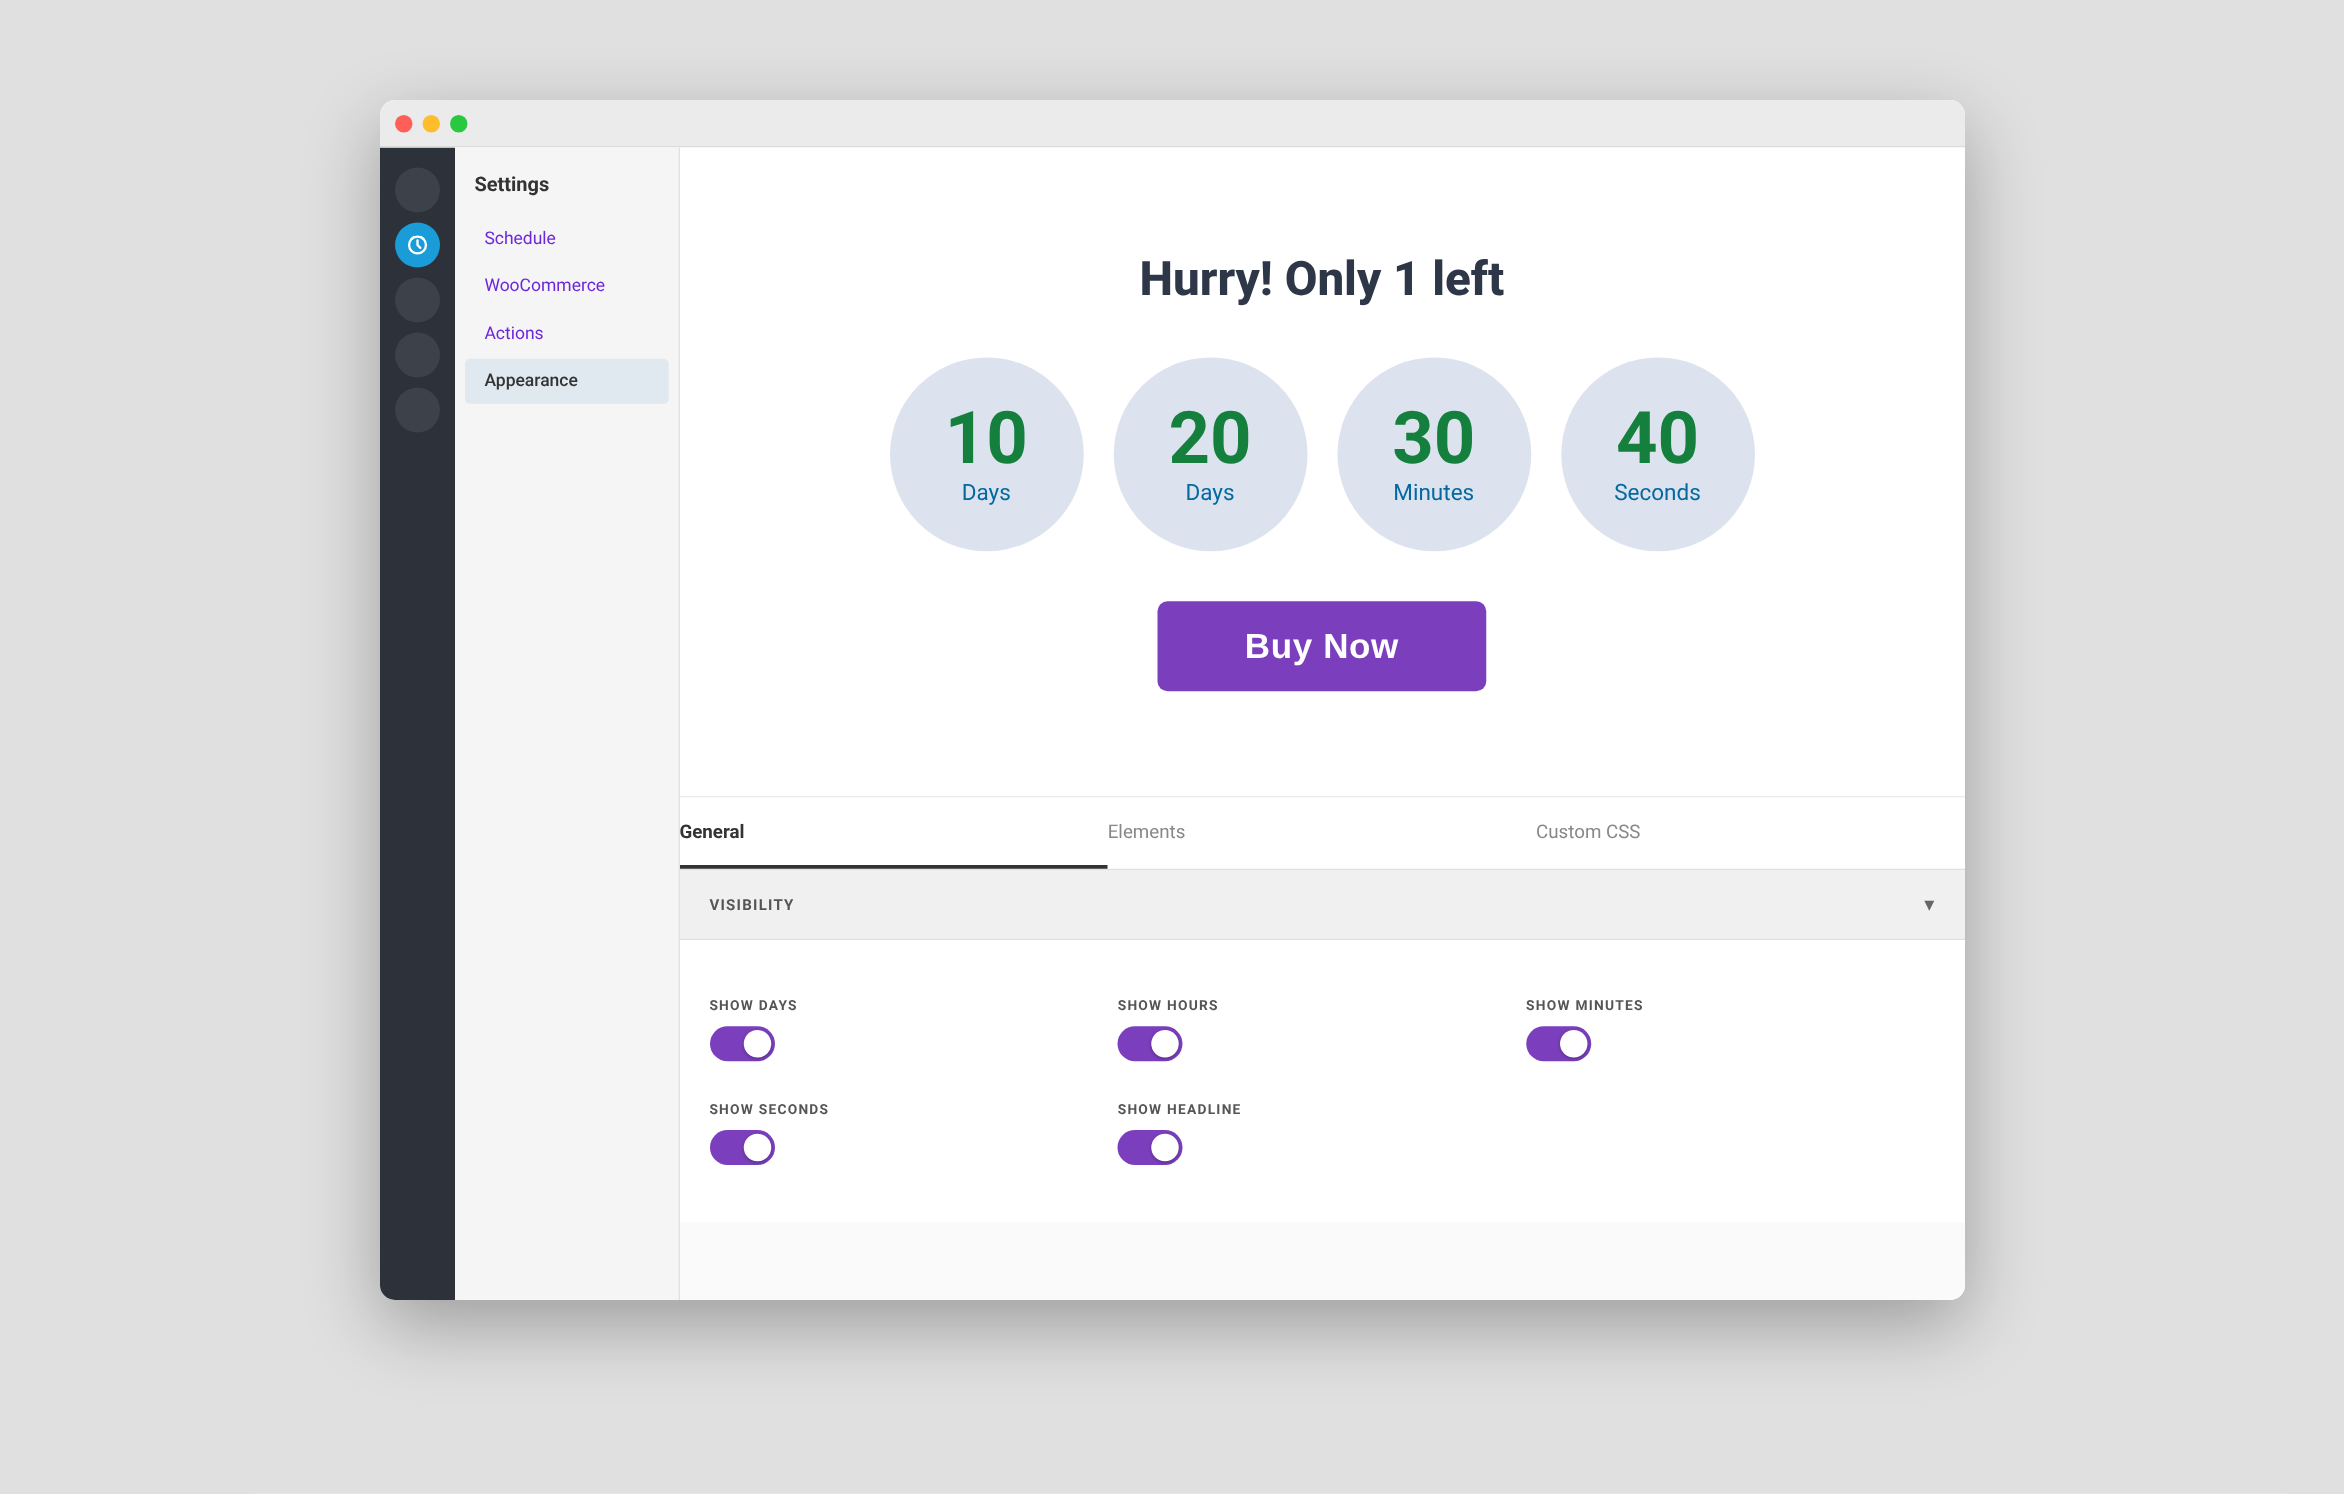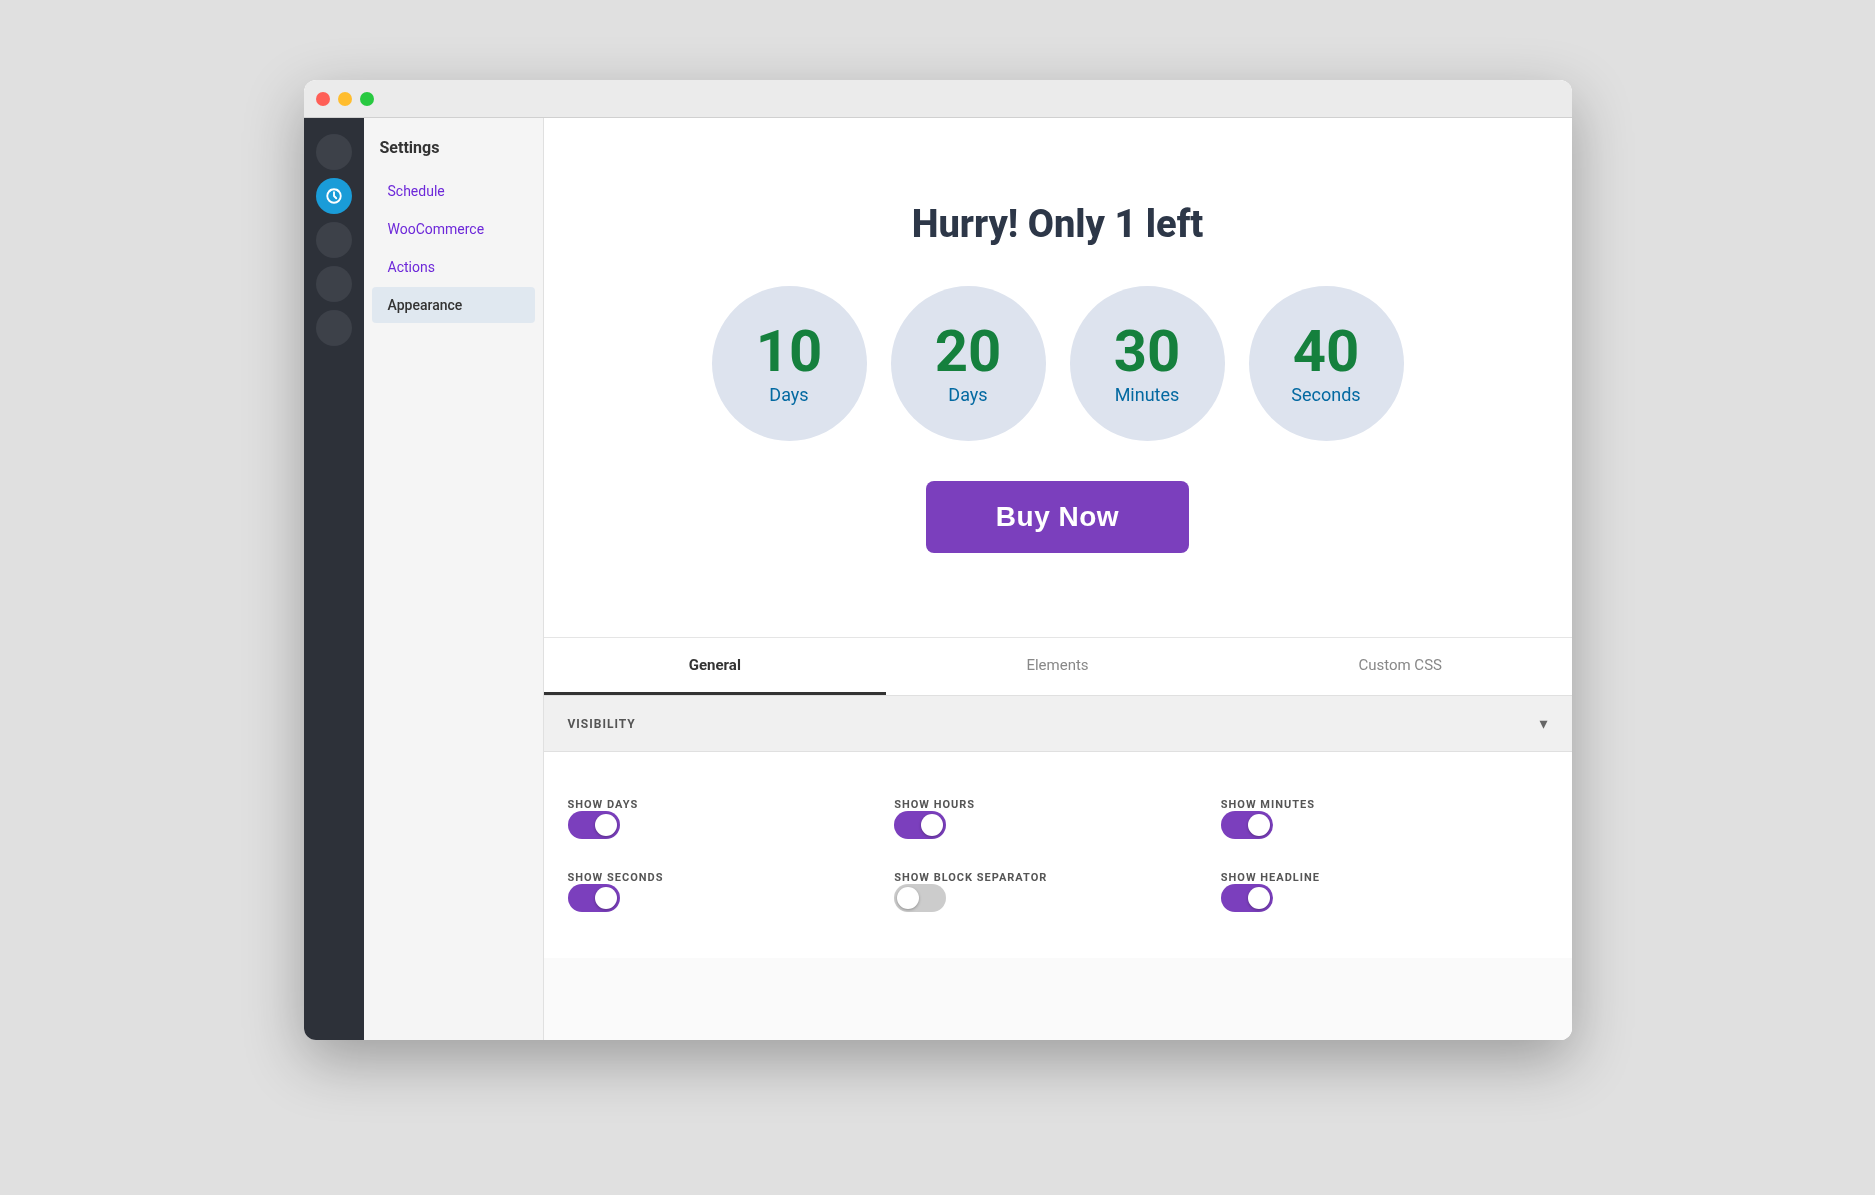--- a/index.html
+++ b/index.html
@@ -189,21 +189,21 @@
     
     .tabs-bar {
       display: flex;
       border-bottom: 1px solid #e0e0e0;
       background: #fff;
       flex-shrink: 0;
     }
 
     .tab {
       flex: 1;
-      text-align: center;
+      text-align: left;
       padding: 18px 0;
       font-size: 15px;
       color: #888;
       cursor: pointer;
       border-bottom: 3px solid transparent;
       font-weight: 400;
     }
 
     .tab.active {
       color: #333;
@@ -245,20 +245,21 @@
       display: grid;
       grid-template-columns: 1fr 1fr 1fr;
       gap: 0;
       padding: 30px 24px;
       background: #fff;
     }
 
     .toggle-item {
       display: flex;
       flex-direction: column;
+      gap: 10px;
       padding: 16px 0;
     }
 
     .toggle-label {
       font-size: 11px;
       font-weight: 700;
       color: #555;
       letter-spacing: 1px;
       text-transform: uppercase;
     }
@@ -410,28 +411,20 @@
 
           <div class="toggle-item">
             <span class="toggle-label">SHOW SECONDS</span>
             <label class="toggle-switch">
               <div class="toggle-track on">
                 <div class="toggle-thumb on"></div>
               </div>
             </label>
           </div>
 
-          <div class="toggle-item">
-            <span class="toggle-label">SHOW BLOCK SEPARATOR</span>
-            <label class="toggle-switch">
-              <div class="toggle-track off">
-                <div class="toggle-thumb off"></div>
-              </div>
-            </label>
-          </div>
 
           <div class="toggle-item">
             <span class="toggle-label">SHOW HEADLINE</span>
             <label class="toggle-switch">
               <div class="toggle-track on">
                 <div class="toggle-thumb on"></div>
               </div>
             </label>
           </div>
 

